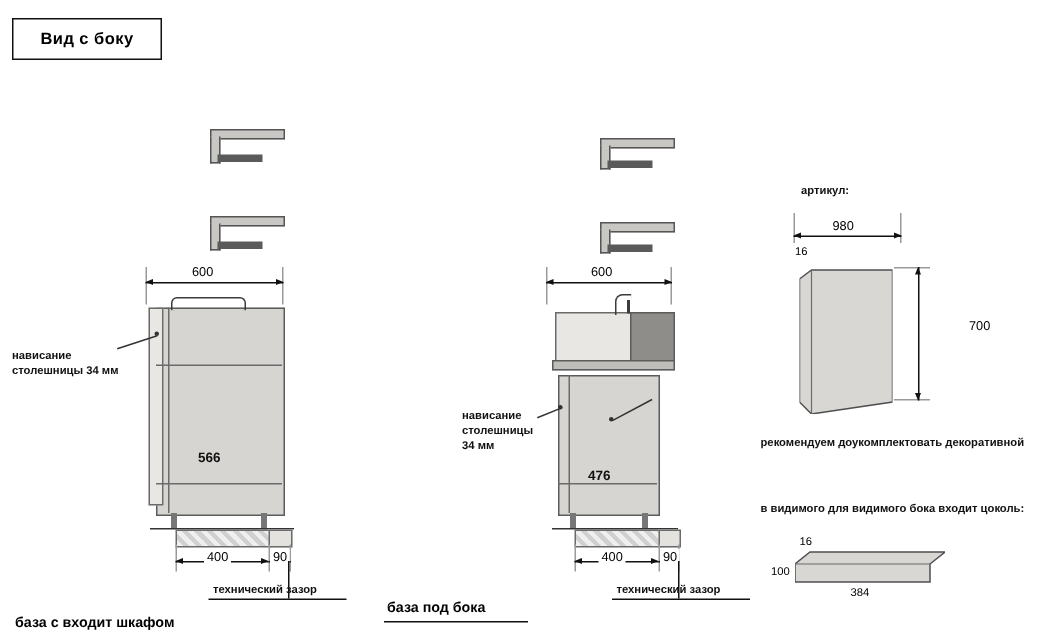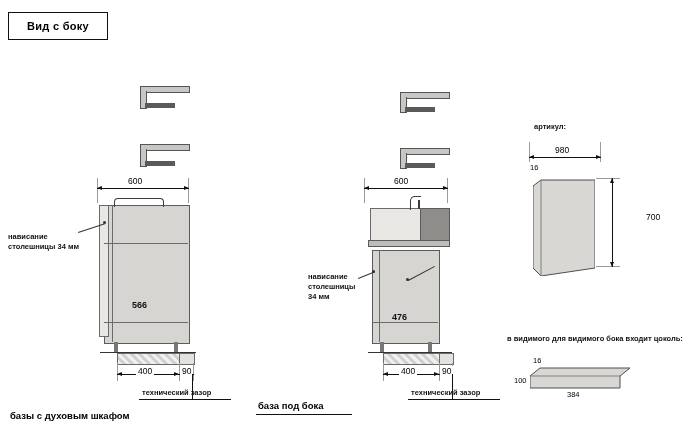--- a/index.html
+++ b/index.html
@@ -110,21 +110,21 @@
   <div class="dim-h" style="left:179px;top:374px;width:15px;"></div>
   <div class="arrowL" style="left:117px;top:371.5px;"></div>
   <div class="arrowR" style="left:174px;top:371.5px;"></div>
   <div class="dimlabel" style="left:136px;top:366px;">400</div>
   <div class="dimlabel" style="left:180px;top:366px;">90</div>
 
   <div class="txt b" style="left:142px;top:388px;font-size:7.5px;">технический зазор</div>
   <div class="abs" style="left:139px;top:399px;width:92px;height:1px;background:#111;"></div>
   <div class="abs" style="left:192px;top:374px;width:1px;height:25px;background:#111;"></div>
 
-  <div class="caption" style="left:10px;top:410px;">базы с духовым шкафом</div>
+  <div class="caption" style="left:10px;top:410px;">база с входит шкафом</div>
   <div class="caption-box" style="left:8px;top:408px;width:132px;height:14px;border:none;"></div>
 
   <div class="abs" style="left:400px;top:92px;">
     <div class="abs" style="left:0;top:0;width:48px;height:5px;background:#c9c7c3;border:1px solid #555;"></div>
     <div class="abs" style="left:0;top:5px;width:5px;height:15px;background:#c9c7c3;border:1px solid #555;border-top:none;"></div>
     <div class="abs" style="left:5px;top:15px;width:30px;height:5px;background:#5a5a5a;"></div>
   </div>
   <div class="abs" style="left:400px;top:148px;">
     <div class="abs" style="left:0;top:0;width:48px;height:5px;background:#c9c7c3;border:1px solid #555;"></div>
     <div class="abs" style="left:0;top:5px;width:5px;height:15px;background:#c9c7c3;border:1px solid #555;border-top:none;"></div>
@@ -201,20 +201,21 @@
     </svg>
   </div>
 
   <div class="ext" style="left:596px;top:178px;width:24px;height:1px;"></div>
   <div class="ext" style="left:596px;top:266px;width:24px;height:1px;"></div>
   <div class="dim-v" style="left:612px;top:178px;height:89px;"></div>
   <div class="arrowU" style="left:609.5px;top:178px;"></div>
   <div class="arrowD" style="left:609.5px;top:262px;"></div>
   <div class="dimlabel" style="left:616px;top:212px;margin-left:28px;">700</div>
 
+  <div class="txt b" style="left:507px;top:290px;font-size:7.5px;">рекомендуем доукомплектовать декоративной</div>
   <div class="txt b" style="left:507px;top:334px;font-size:7.5px;">в видимого для видимого бока входит цоколь:</div>
 
   <div class="abs" style="left:530px;top:366px;width:100px;height:26px;">
     <svg width="100" height="26" viewBox="0 0 100 26">
       <polygon points="0,10 10,2 100,2 90,10 90,22 0,22" fill="#d9d7d3" stroke="#4f4f4f" stroke-width="1"></polygon>
       <polyline points="90,10 0,10" fill="none" stroke="#6b6b6b" stroke-width="0.8"></polyline>
     </svg>
   </div>
   <div class="dimlabel" style="left:531px;top:356px;font-size:7.5px;">16</div>
   <div class="dimlabel" style="left:512px;top:376px;font-size:7.5px;">100</div>

